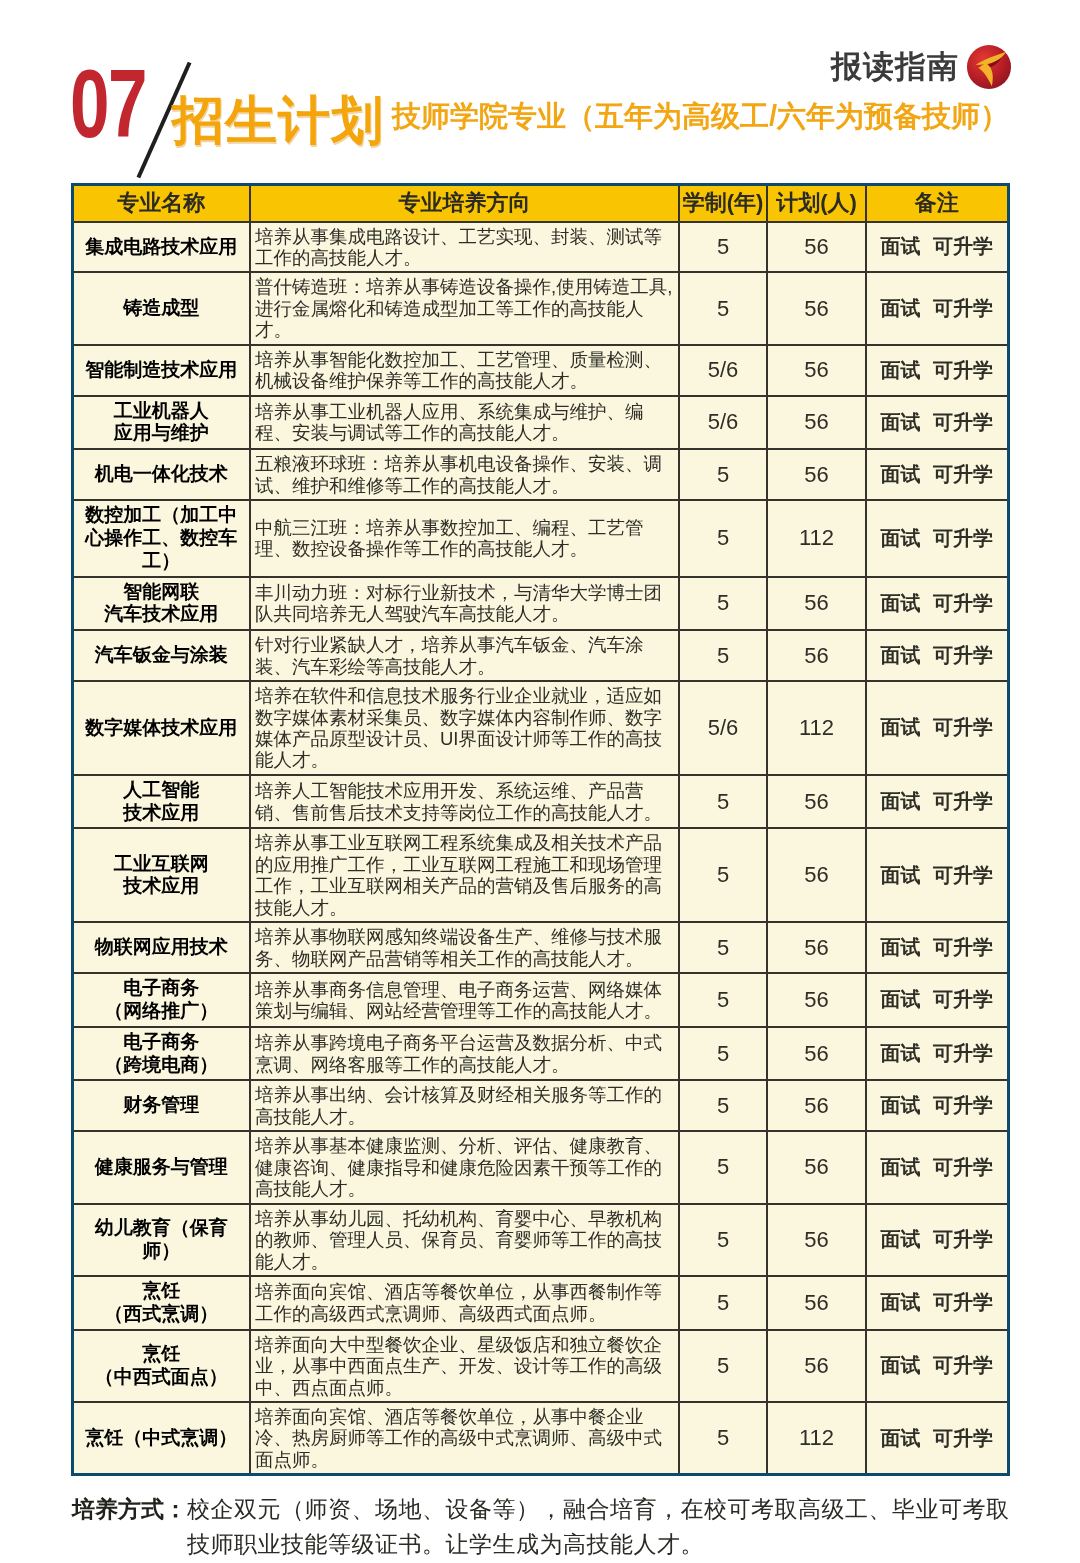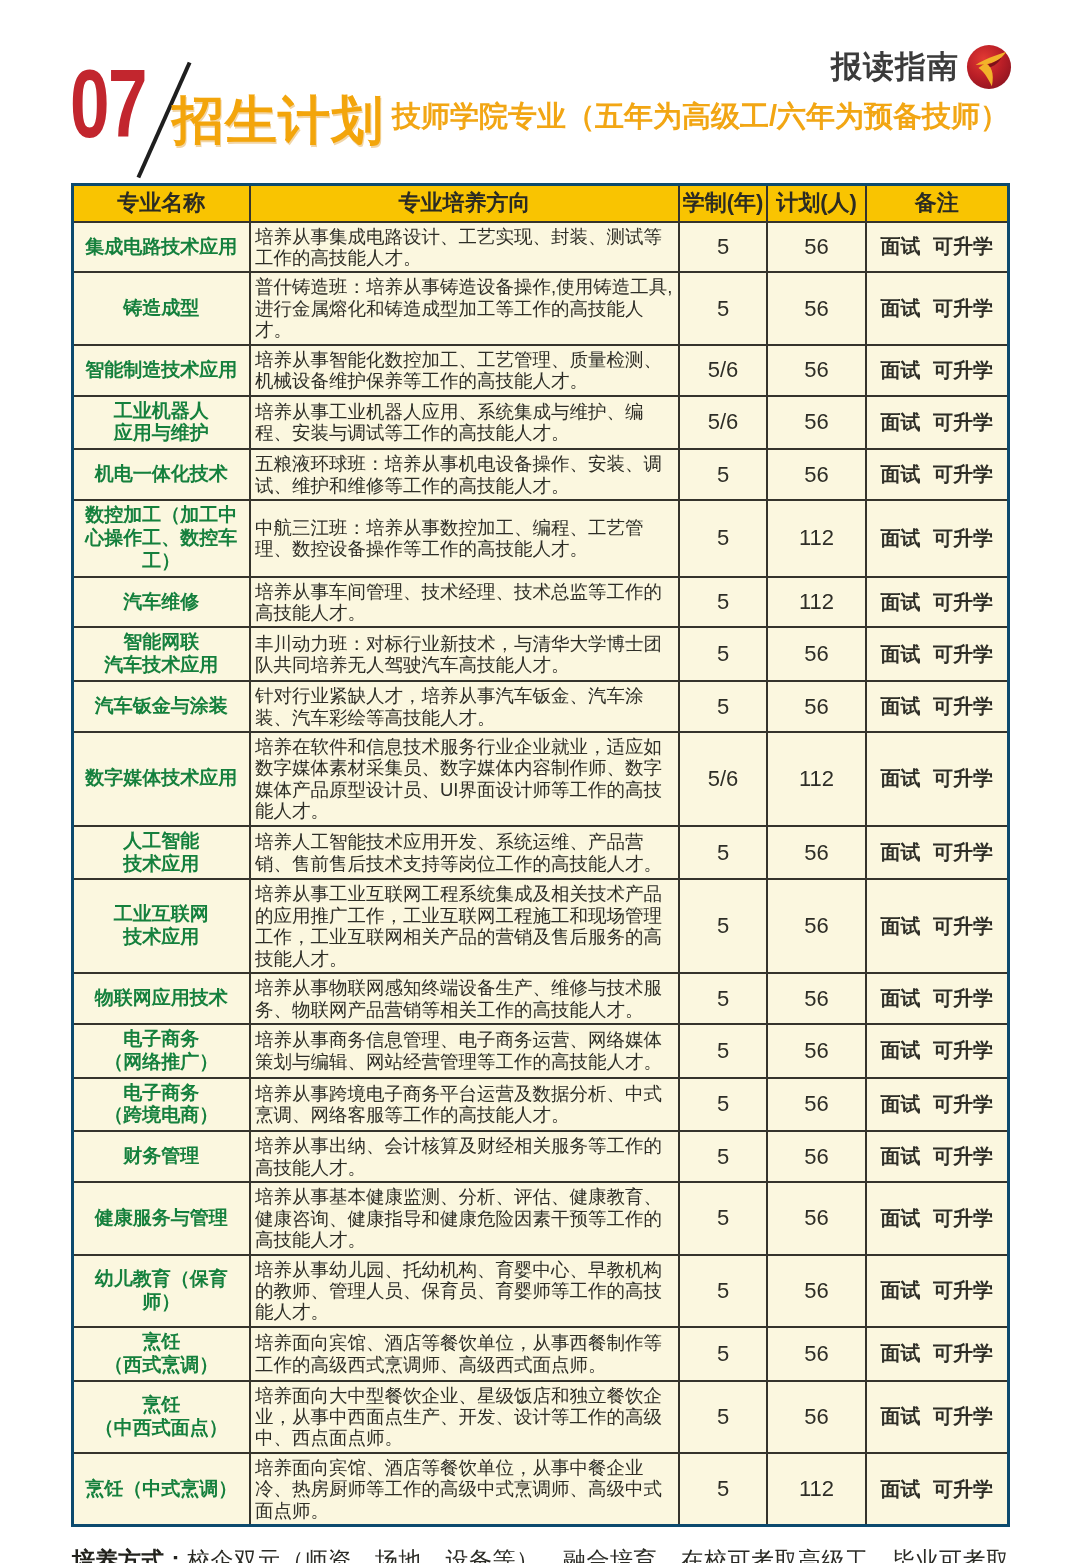--- a/index.html
+++ b/index.html
@@ -64,21 +64,21 @@
     text-align:center;
   }
   .spec-table td { background:#fbf7df; padding:3px 4px; }
   .col-major  { width:178px; }
   .col-dir    { width:429px; }
   .col-years  { width:88px;  }
   .col-plan   { width:99px;  }
   .col-remark { width:142px; }
   .c-major {
     font-size:19px; font-weight:700; text-align:center;
-    white-space:pre-line; line-height:1.2; color:#15803d;
+    white-space:pre-line; line-height:1.2; color:#000000;
   }
   .c-dir {
     font-size:18.5px; font-weight:500; text-align:left;
     padding:3px 8px; line-height:1.16; color:#2e2e27;
     letter-spacing:0;
   }
   .c-num { font-size:22px; font-weight:500; text-align:center; color:#2e2e27; }
   .c-remark {
     font-size:20px; font-weight:700; text-align:center;
     white-space:nowrap; word-spacing:7px; color:#2e2e27;
@@ -185,27 +185,20 @@
 
   <tr>
     <td class="c-major">数控加工（加工中
 心操作工、数控车工）</td>
     <td class="c-dir">中航三江班：培养从事数控加工、编程、工艺管理、数控设备操作等工作的高技能人才。</td>
     <td class="c-num">5</td>
     <td class="c-num">112</td>
     <td class="c-remark">面试 可升学</td>
   </tr>
 
-  <tr>
-    <td class="c-major">汽车维修</td>
-    <td class="c-dir">培养从事车间管理、技术经理、技术总监等工作的高技能人才。</td>
-    <td class="c-num">5</td>
-    <td class="c-num">112</td>
-    <td class="c-remark">面试 可升学</td>
-  </tr>
 
   <tr>
     <td class="c-major">智能网联
 汽车技术应用</td>
     <td class="c-dir">丰川动力班：对标行业新技术，与清华大学博士团队共同培养无人驾驶汽车高技能人才。</td>
     <td class="c-num">5</td>
     <td class="c-num">56</td>
     <td class="c-remark">面试 可升学</td>
   </tr>
 

